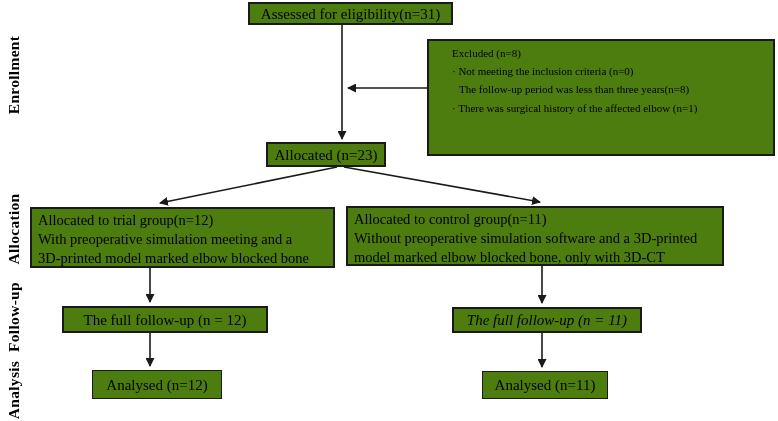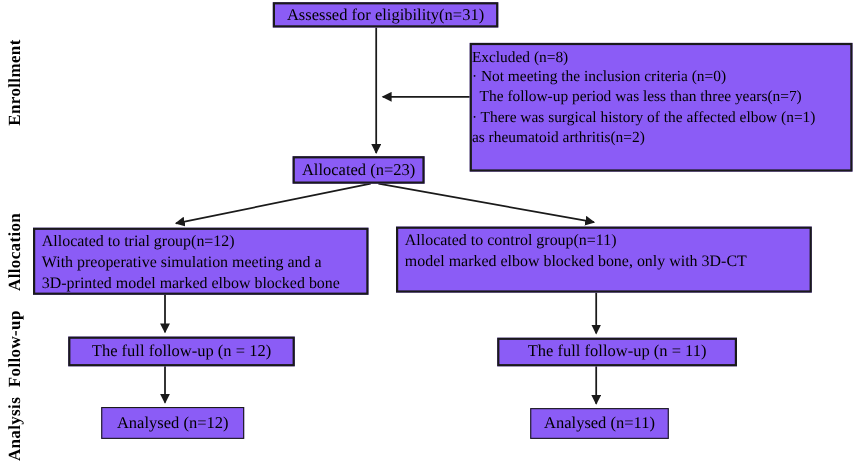--- a/index.html
+++ b/index.html
@@ -16,42 +16,42 @@
 
   .arrows {
     position: absolute;
     left: 0; top: 0;
     width: 778px; height: 421px;
     z-index: 1;
   }
 
   .box {
     position: absolute;
-    background: #8b5cf6;
+    background: #4d7c0f;
     border: 2px solid #1a1a1a;
     z-index: 2;
     font-size: 15px;
     line-height: 1.2;
   }
 
   .box.center {
     display: flex;
     align-items: center;
     justify-content: center;
     text-align: center;
     white-space: nowrap;
   }
 
   .box.multiline {
     padding: 2px 6px;
     font-size: 14.5px;
   }
   .box.multiline .line { line-height: 19px; white-space: nowrap; }
 
-  .box.excluded { padding: 3px 0; font-size: 14px; }
+  .box.excluded { padding: 3px 23px; font-size: 11px; }
   .box.excluded .line { line-height: 18.2px; white-space: nowrap; }
   .box.excluded .line.indent-1 { padding-left: 7px; }
   .box.excluded .line.indent-2 { padding-left: 4px; }
 
   .box.thin { border-width: 1.5px; }
 
   .stage-label {
     position: absolute;
     left: 14px;
     transform: translate(-50%, -50%) rotate(-90deg);
@@ -97,45 +97,45 @@
   <div class="stage-label" style="top:317px;">Follow-up</div>
   <div class="stage-label" style="top:390px;">Analysis</div>
 
   <div class="box center" style="left:248px; top:2px; width:205px; height:23px;">
     <span>Assessed for eligibility(n=31)</span>
   </div>
 
   <div class="box excluded" style="left:427px; top:39px; width:348px; height:117px;">
     <div class="line">Excluded (n=8)</div>
     <div class="line">· Not meeting the inclusion criteria (n=0)</div>
-    <div class="line indent-1">The follow-up period was less than three years(n=7)</div>
+    <div class="line indent-1">The follow-up period was less than three years(n=8)</div>
     <div class="line">· There was surgical history of the affected elbow (n=1)</div>
-    <div class="line">as rheumatoid arthritis(n=2)</div>
   </div>
 
   <div class="box center" style="left:266px; top:142px; width:120px; height:25px;">
     <span>Allocated (n=23)</span>
   </div>
 
   <div class="box multiline" style="left:30px; top:207px; width:305px; height:61px;">
     <div class="line">Allocated to trial group(n=12)</div>
     <div class="line">With preoperative simulation meeting and a</div>
     <div class="line">3D-printed model marked elbow blocked bone</div>
   </div>
 
-  <div class="box multiline" style="left:360px; top:206px; width:378px; height:60px;">
+  <div class="box multiline" style="left:346px; top:206px; width:378px; height:60px;">
     <div class="line">Allocated to control group(n=11)</div>
+    <div class="line">Without preoperative simulation software and a 3D-printed</div>
     <div class="line">model marked elbow blocked bone, only with 3D-CT</div>
   </div>
 
   <div class="box center" style="left:62px; top:306px; width:206px; height:27px;">
     <span>The full follow-up (n = 12)</span>
   </div>
 
-  <div class="box center" style="left:452px; top:307px; width:218px; height:26px;">
+  <div class="box center" style="left:452px; top:307px; width:190px; height:26px;font-style:italic;">
     <span>The full follow-up (n = 11)</span>
   </div>
 
   <div class="box center thin" style="left:92px; top:370px; width:130px; height:29px;">
     <span>Analysed (n=12)</span>
   </div>
 
   <div class="box center thin" style="left:482px; top:371px; width:126px; height:28px;">
     <span>Analysed (n=11)</span>
   </div>

